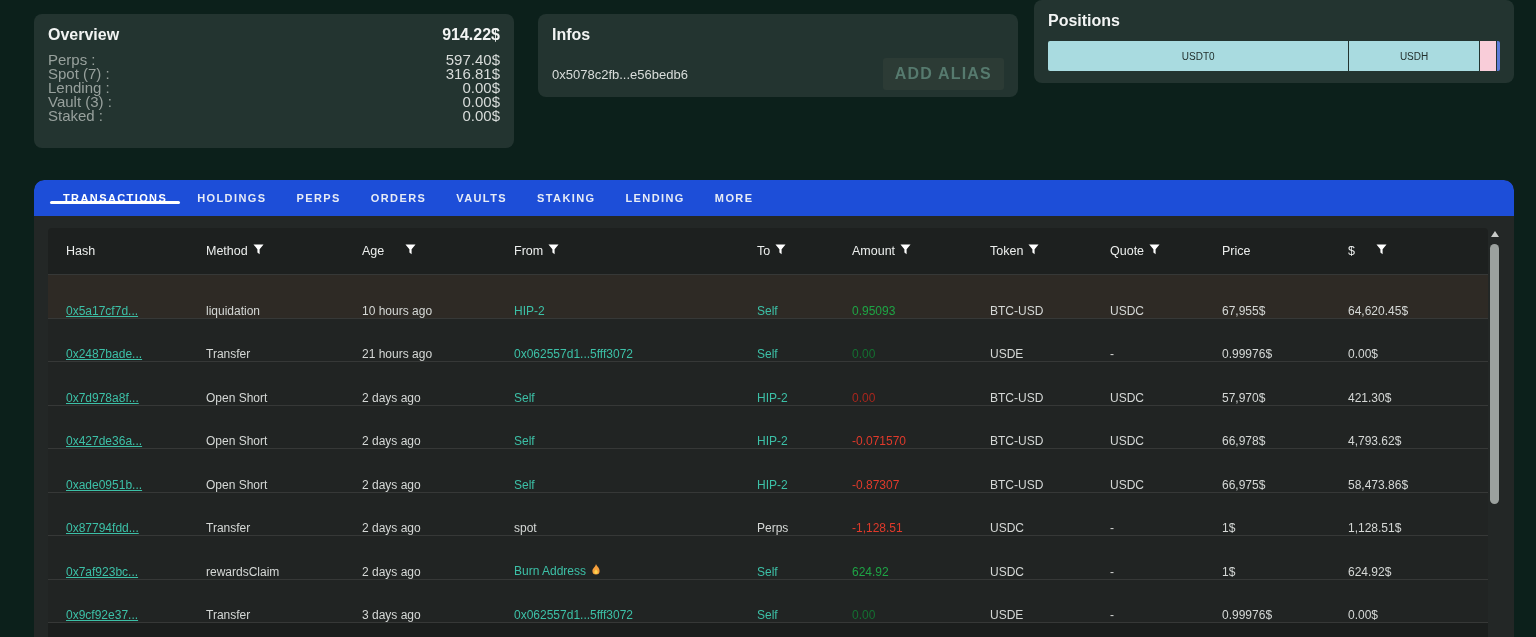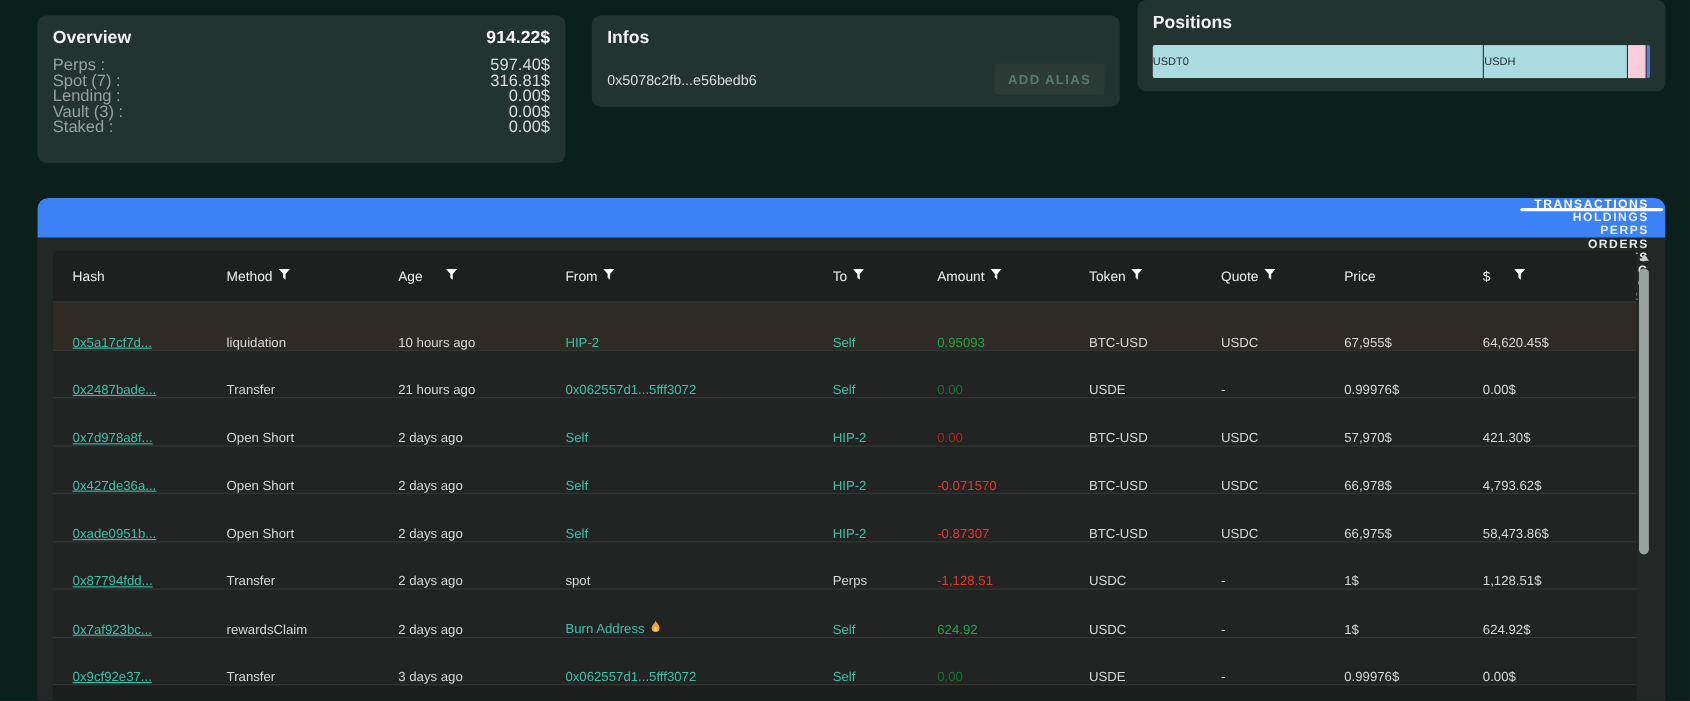--- a/index.html
+++ b/index.html
@@ -15,35 +15,35 @@
   #overview-card { left:34px; top:14px; width:480px; height:134px; }
   .kv-rows { margin-top:9px; }
   .kv { display:flex; justify-content:space-between; font-size:15px; line-height:14px; }
   .kv .k { color:#98a19d; }
   .kv .v { color:#d8dcda; }
 
   #infos-card { left:538px; top:14px; width:480px; height:83px; }
   .infos-row { margin-top:14px; display:flex; justify-content:space-between; align-items:center; }
   .address { color:#d9dddb; font-size:13px; }
   .alias-btn { background:#2c3b35; border:none; border-radius:3px; color:#567a6e;
-               font-family:"Liberation Sans", sans-serif; font-size:12px; font-weight:700;
+               font-family:"Liberation Sans", sans-serif; font-size:16px; font-weight:700;
                letter-spacing:1.2px; padding:7px 12px; cursor:pointer; }
 
   #positions-card { left:1034px; top:0; width:480px; height:83px; }
   .pos-bar { margin-top:11px; height:30px; display:flex; gap:1px; }
-  .pos-seg { display:flex; align-items:center; justify-content:flex-start; }
+  .pos-seg { display:flex; align-items:center; justify-content:center; }
   .pos-seg:first-child { border-radius:2px 0 0 2px; }
   .pos-seg:last-child { border-radius:0 2px 2px 0; }
   .pos-seg span { font-size:10px; color:#22302d; }
 
   
   .bottom { position:absolute; left:34px; top:180px; width:1480px; height:457px;
             background:#232726; border-radius:10px 10px 0 0; overflow:hidden; }
-  .tabstrip { height:36px; background:#3b82f6; border-radius:10px 10px 0 0;
-              display:flex; align-items:flex-end; padding-left:14px;flex-direction:column; }
+  .tabstrip { height:36px; background:#1d4ed8; border-radius:10px 10px 0 0;
+              display:flex; align-items:center; padding-left:14px; }
   .tab { position:relative; display:flex; align-items:center; padding:0 15px;
          color:rgba(248,250,249,0.92); font-size:11px; font-weight:700;
          letter-spacing:1.4px; cursor:pointer; }
   .tab.active { color:#ffffff; }
   .tab.active::after { content:""; position:absolute; left:2px; right:2px; bottom:0;
                        height:3px; background:#ffffff; border-radius:2px; }
 
   
   .table { position:absolute; left:14px; top:48px; width:1440px; border-radius:4px 4px 0 0; overflow:hidden; }
   .thead { display:flex; align-items:center; height:46px; background:#1d201f;

